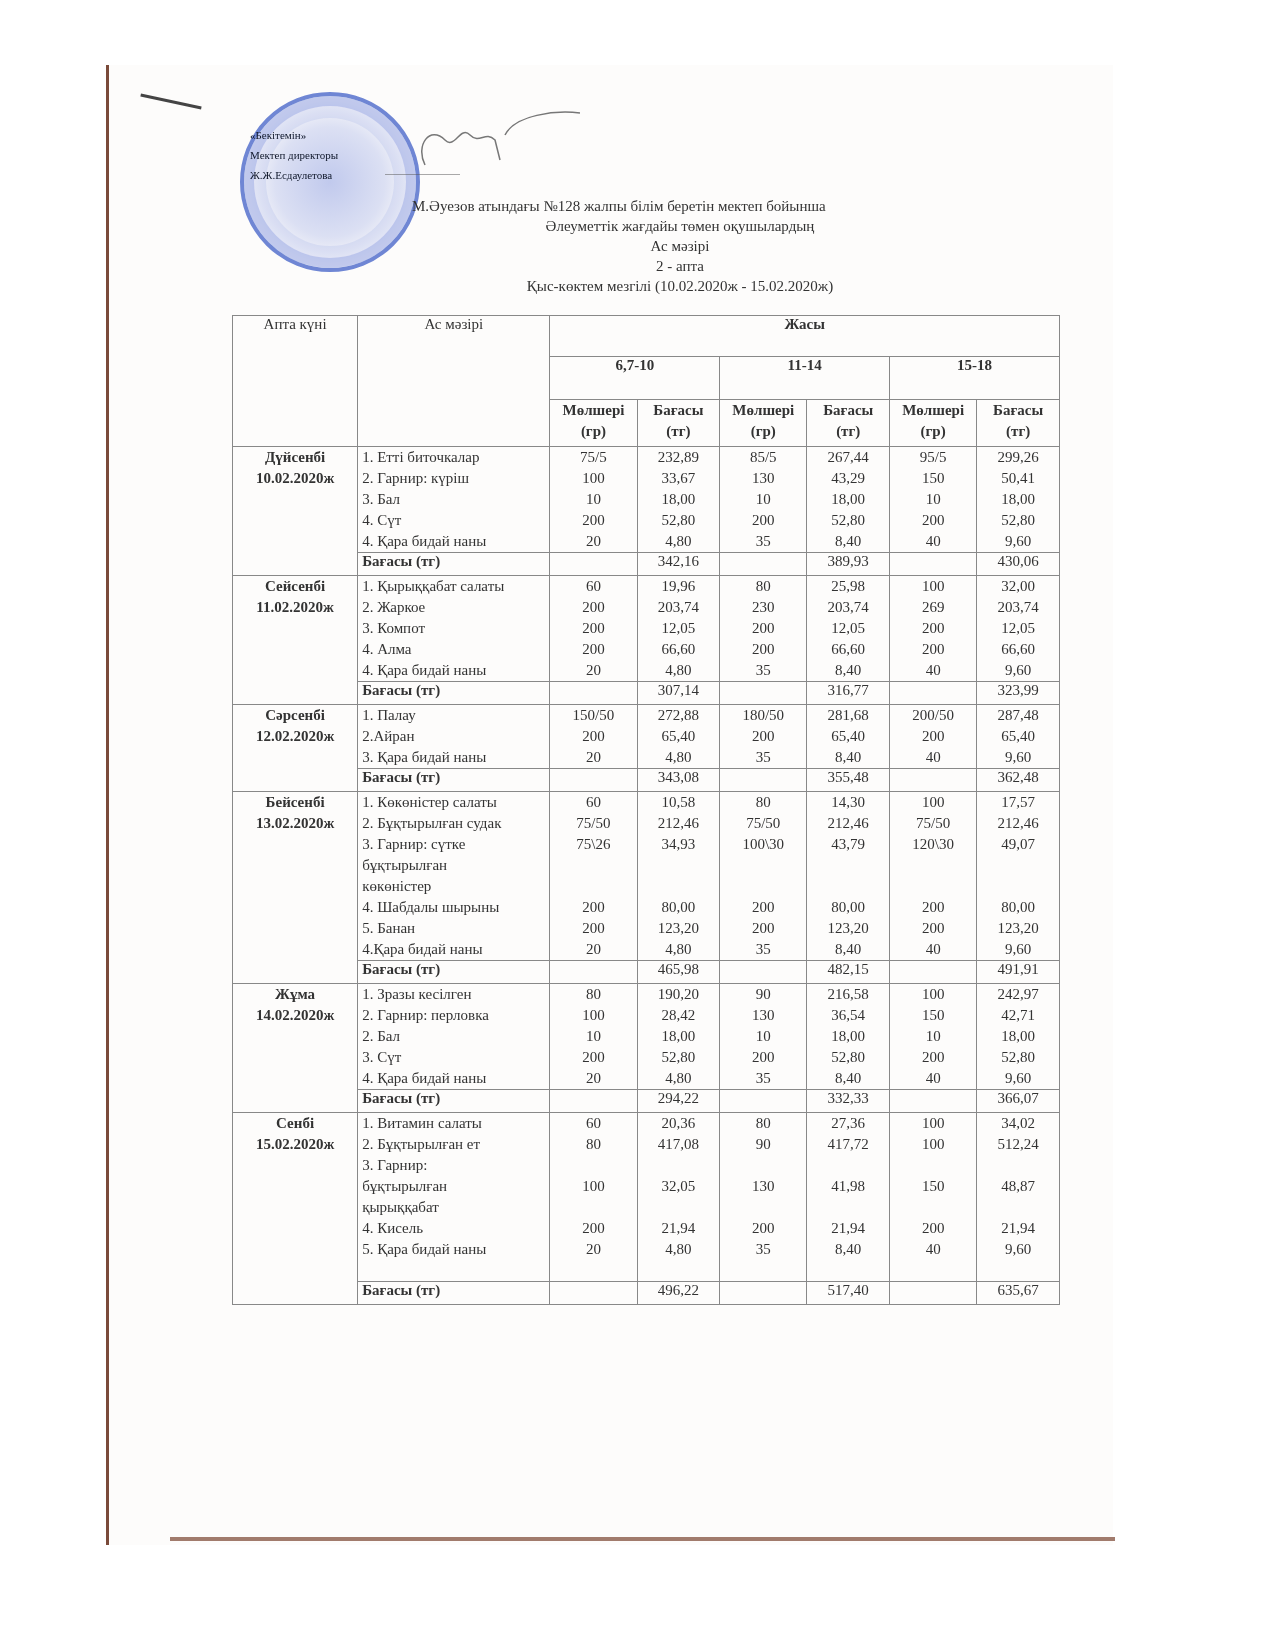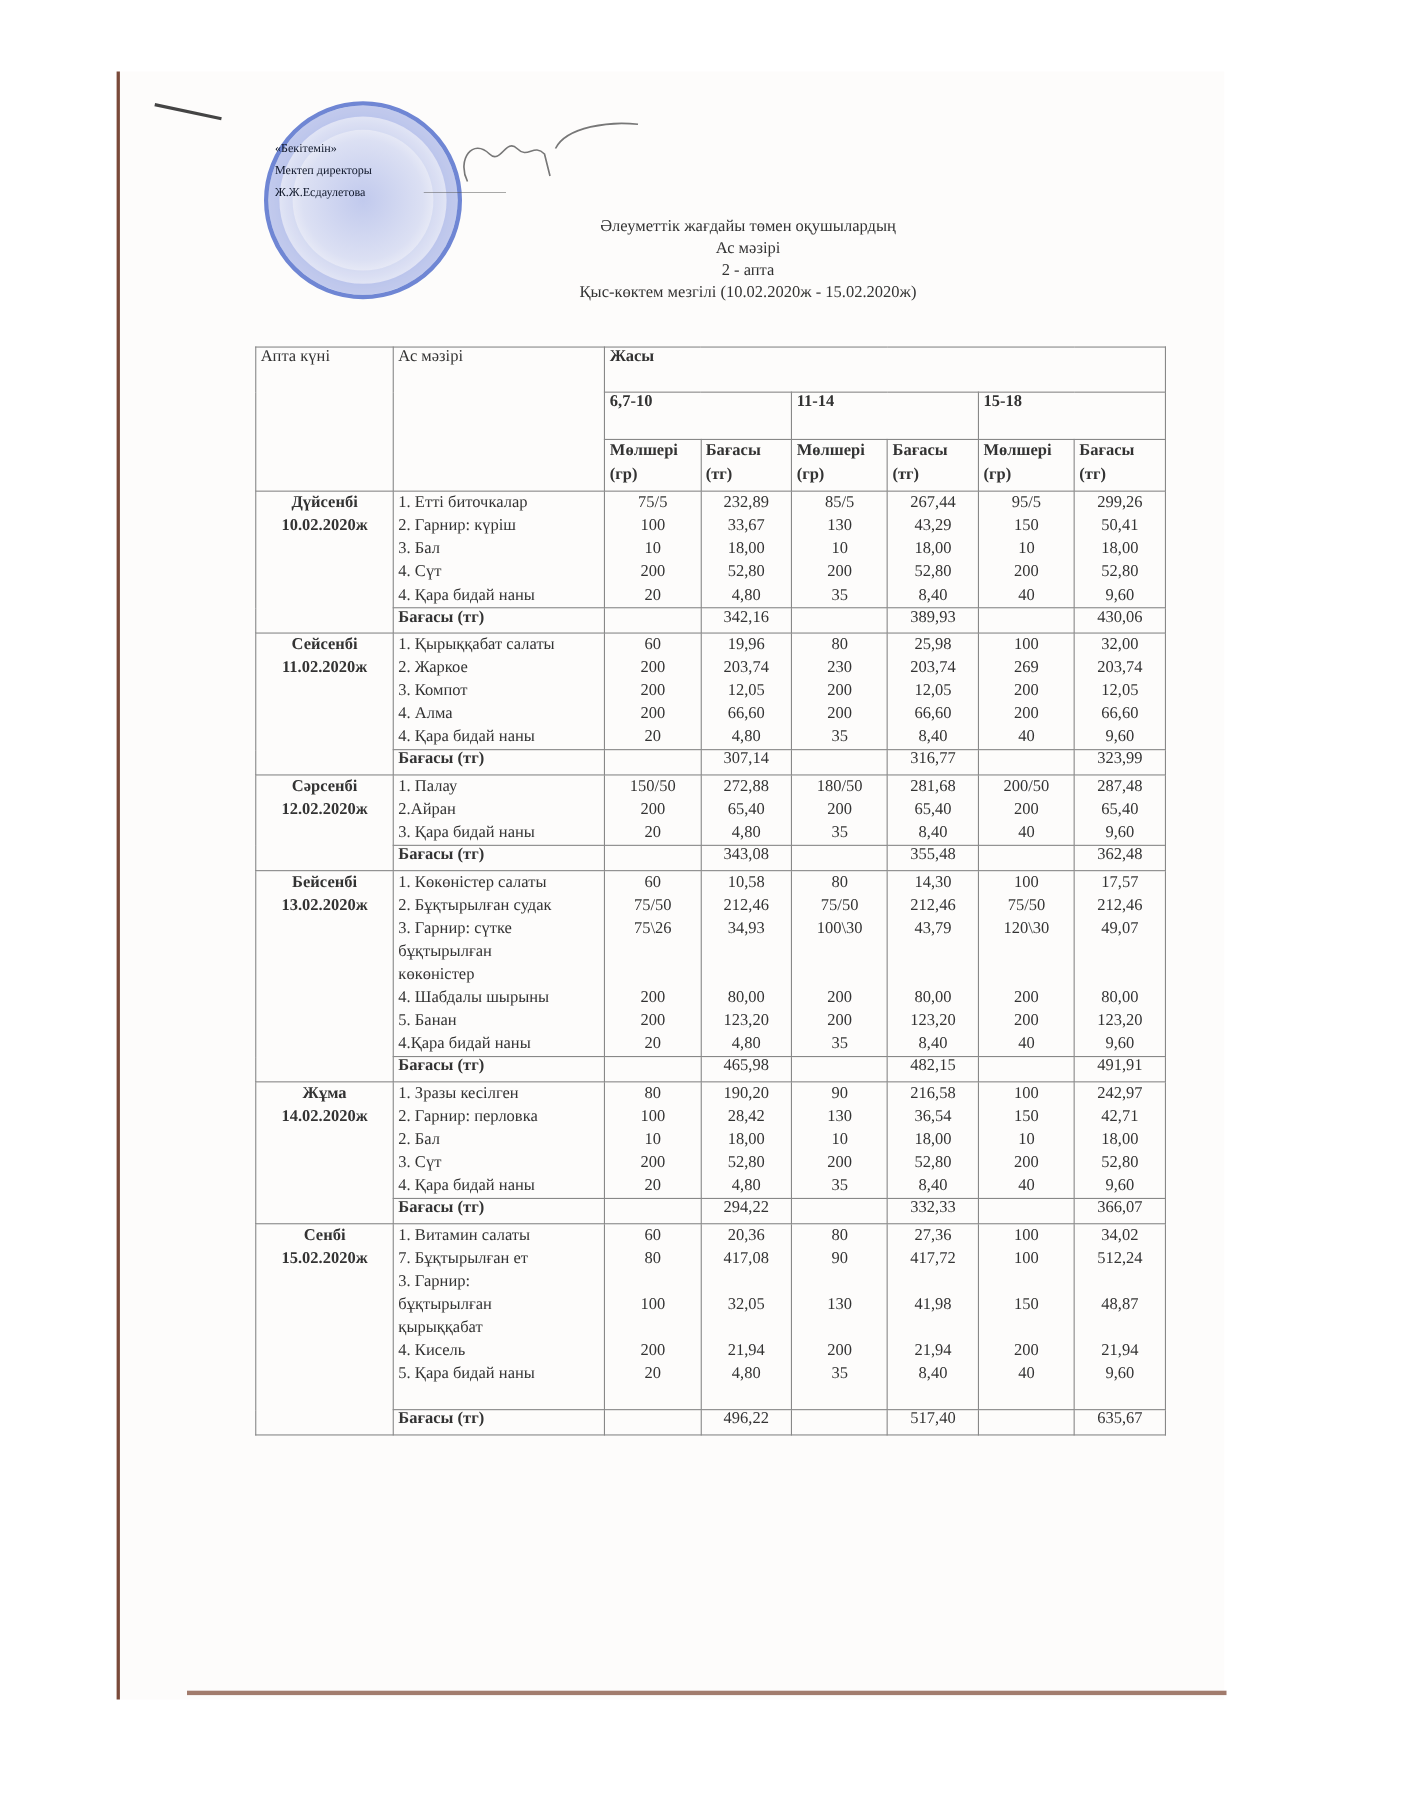--- a/index.html
+++ b/index.html
@@ -11,21 +11,21 @@
   .pen-mark { position:absolute; left:140px; top:100px; width:62px; height:3px; background:#444; transform:rotate(12deg); }
   .stamp { position:absolute; left:240px; top:92px; width:172px; height:172px; border-radius:50%;
            border:4px solid #6f86d4; box-shadow:inset 0 0 0 10px rgba(120,140,220,.35), inset 0 0 0 22px rgba(120,140,220,.15);
            background:radial-gradient(circle, rgba(120,140,220,.45) 0%, rgba(120,140,220,.25) 45%, rgba(255,255,255,0) 70%); }
   .approval { position:absolute; left:250px; top:125px; font-size:11px; line-height:20px; color:#0f172a; }
   .signature { position:absolute; left:385px; top:105px; width:200px; height:70px; }
   .header { position:absolute; left:400px; top:196px; width:560px; text-align:center; font-size:15px; line-height:20px; color:#333; }
   .header .line1 { text-align:left; padding-left:12px; }
   table.menu { position:absolute; left:232px; top:315px; width:828px; border-collapse:collapse; font-size:15px; color:#333; }
   table.menu td, table.menu th { border:1px solid #888; padding:0 4px; vertical-align:top; }
-  table.menu th { font-weight:bold; text-align:left; }
+  table.menu th { font-weight:bold; text-align:center; }
   .h-top th { height:40px; padding-top:8px; }
   .h-age th { height:42px; padding-top:6px; }
   .h-sub th { height:46px; line-height:21px; }
   .day { text-align:center; font-weight:bold; line-height:21px; padding-top:1px; }
   .items div, .num div { line-height:21px; }
   .num { text-align:center;margin-top:40px; }
   .total td { height:22px; }
   .total .lbl { font-weight:bold; }
   .total .val { font-weight:normal; text-align:center; }
   .c-day { width:112px; } .c-menu { width:172px; } .c-q { width:78px; } .c-p { width:74px; }
@@ -43,20 +43,21 @@
   <div>«Бекітемін»</div>
   <div>Мектеп директоры</div>
   <div>Ж.Ж.Есдаулетова</div>
 </div>
 <svg class="signature" viewBox="0 0 200 70">
   <path d="M40 60 C 30 40, 45 20, 60 35 C 70 45, 75 20, 85 30 C 95 40, 100 25, 110 35 L 115 55 M 120 30 C 130 10, 170 5, 195 8" fill="none" stroke="#777" stroke-width="1.5"></path>
   <line x1="0" y1="70" x2="75" y2="70" stroke="#555" stroke-width="1"></line>
 </svg>
 
 <div class="header">
+  <div class="line1">М.Әуезов атындағы №128 жалпы білім беретін мектеп бойынша</div>
   <div>Әлеуметтік жағдайы төмен оқушылардың</div>
   <div>Ас мәзірі</div>
   <div>2 - апта</div>
   <div>Қыс-көктем мезгілі (10.02.2020ж - 15.02.2020ж)</div>
 </div>
 
 <table class="menu">
   <colgroup>
     <col class="c-day">
       <col class="c-menu">
@@ -415,21 +416,21 @@
         <td></td>
         <td class="val">366,07</td>
       </tr>
       <tr>
         <td class="day" rowspan="2">
           <div>Сенбі</div>
           <div>15.02.2020ж</div>
         </td>
         <td class="items">
           <div>1. Витамин салаты</div>
-          <div>7. Бұқтырылған ет</div>
+          <div>2. Бұқтырылған ет</div>
           <div>3. Гарнир:</div>
           <div>бұқтырылған</div>
           <div>қырыққабат</div>
           <div>4. Кисель</div>
           <div>5. Қара бидай наны</div>
           <div>&nbsp;</div>
         </td>
         <td class="num">
           <div>60</div>
           <div>80</div>

